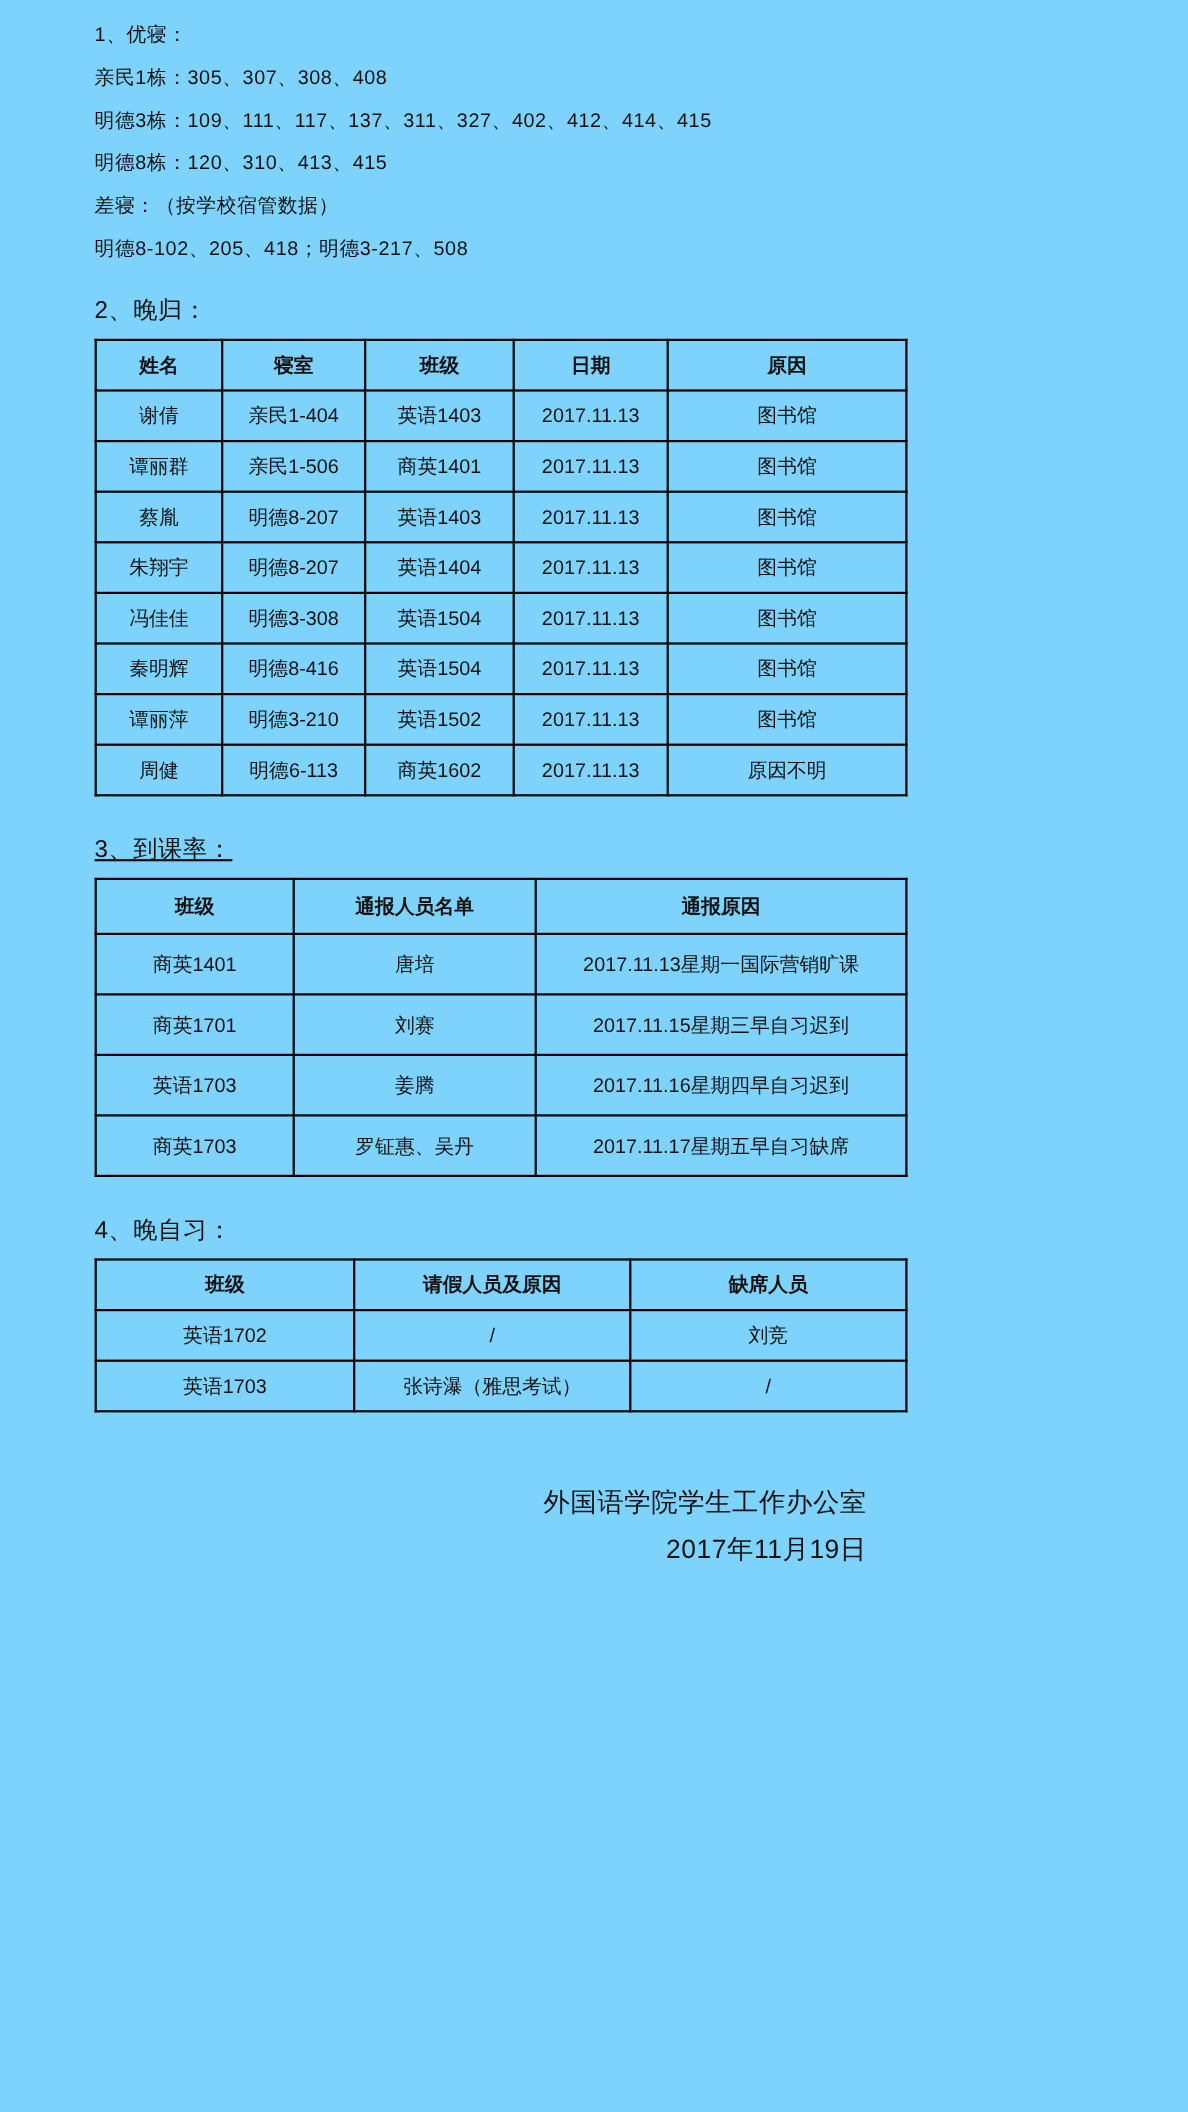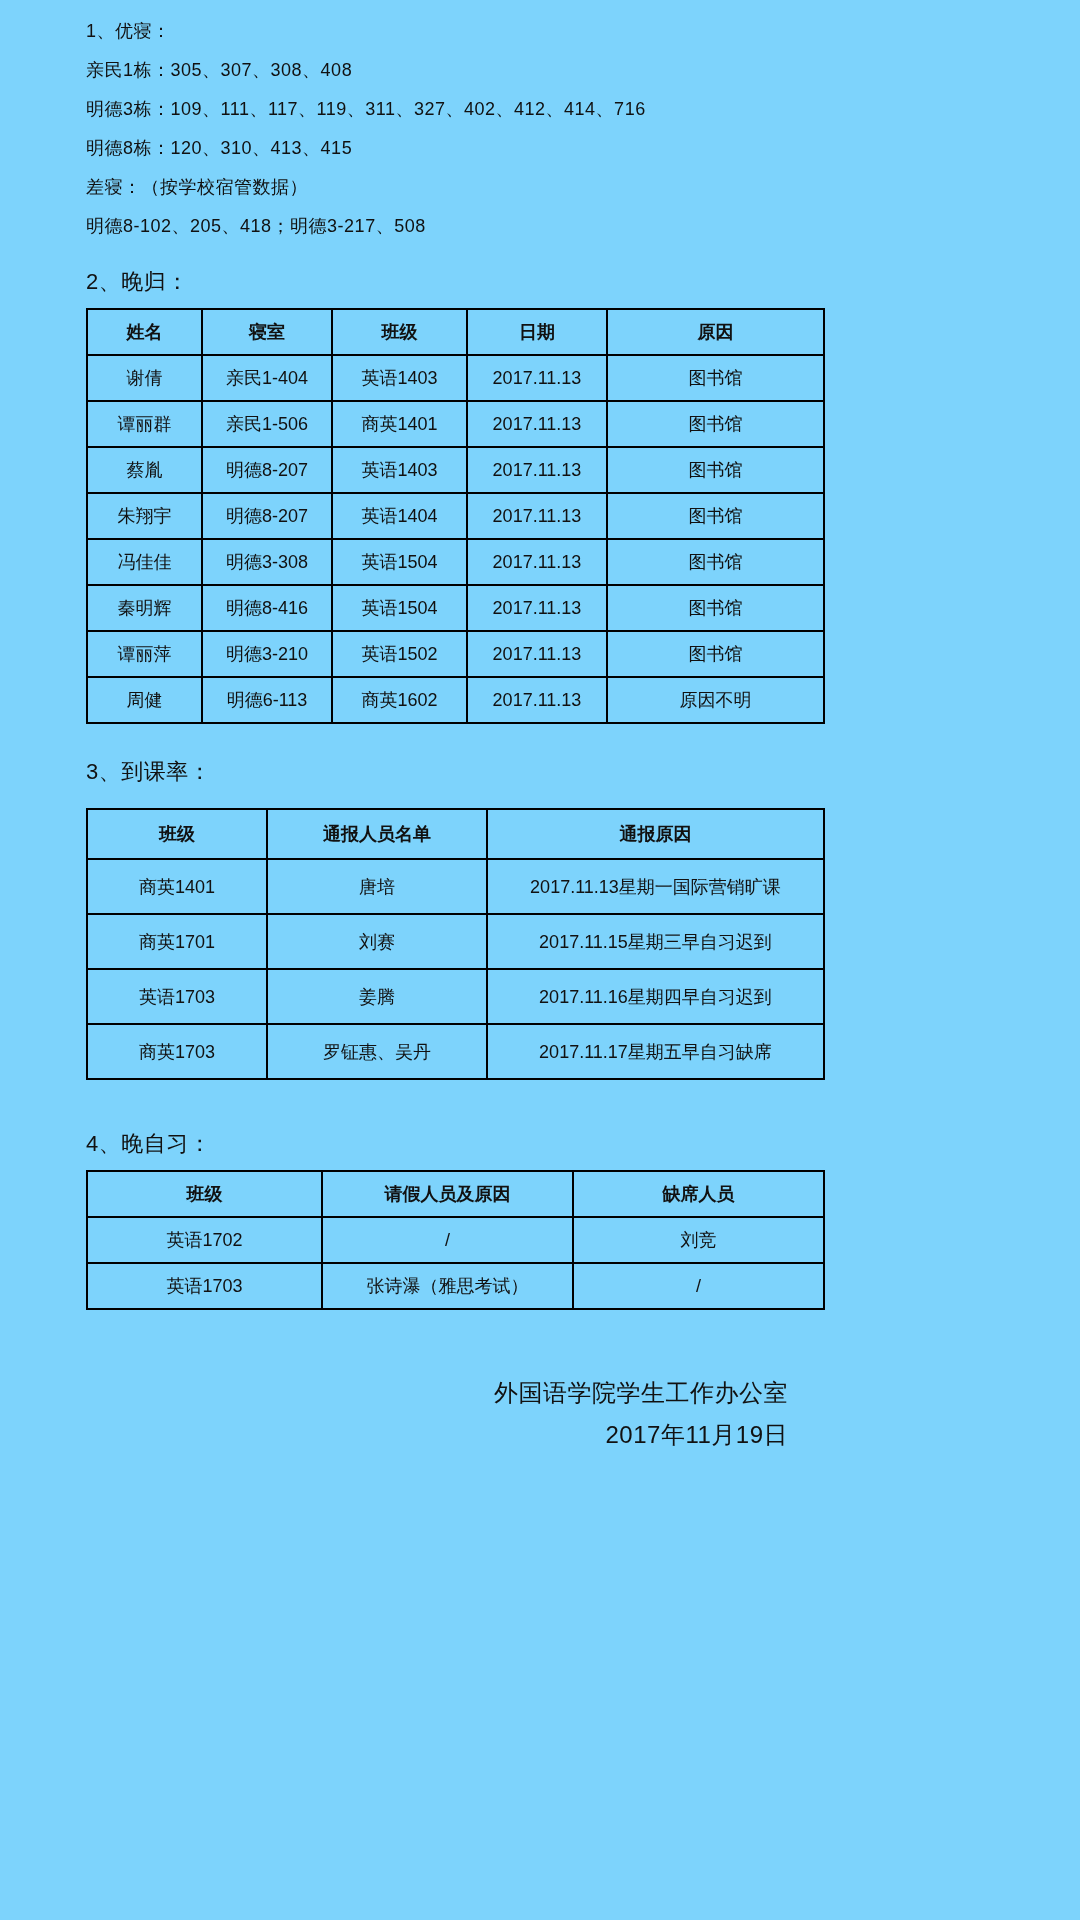--- a/index.html
+++ b/index.html
@@ -24,22 +24,22 @@
     height: 39px;
     white-space: nowrap;
     letter-spacing: 0.5px;
   }
   .sec-title {
     font-size: 22px;
     line-height: 24px;
     letter-spacing: 0.5px;
   }
   .sec-title.t2 { margin-top: 24px; margin-bottom: 14px; }
-  .sec-title.t3 { margin-top: 36px; margin-bottom: 24px; }
-  .sec-title.t4 { margin-top: 52px; margin-bottom: 14px; }
+  .sec-title.t3 { margin-top: 36px; margin-bottom: 14px; text-decoration: underline; }
+  .sec-title.t4 { margin-top: 36px; margin-bottom: 14px; }
   table {
     border-collapse: collapse;
     table-layout: fixed;
     width: 737px;
   }
   th, td {
     border: 2px solid #000000;
     text-align: center;
     vertical-align: middle;
     font-size: 18px;
@@ -65,21 +65,21 @@
     letter-spacing: 0.5px;
   }
 </style>
 </head>
 <body>
 
 <div class="page">
 
   <p class="note-line">1、优寝：</p>
   <p class="note-line">亲民1栋：305、307、308、408</p>
-  <p class="note-line">明德3栋：109、111、117、119、311、327、402、412、414、716</p>
+  <p class="note-line">明德3栋：109、111、117、137、311、327、402、412、414、415</p>
   <p class="note-line">明德8栋：120、310、413、415</p>
   <p class="note-line">差寝：（按学校宿管数据）</p>
   <p class="note-line">明德8-102、205、418；明德3-217、508</p>
 
   <p class="sec-title t2">2、晚归：</p>
   <table class="tbl-late">
     <colgroup>
       <col style="width:115px">
         <col style="width:130px">
         <col style="width:135px">

